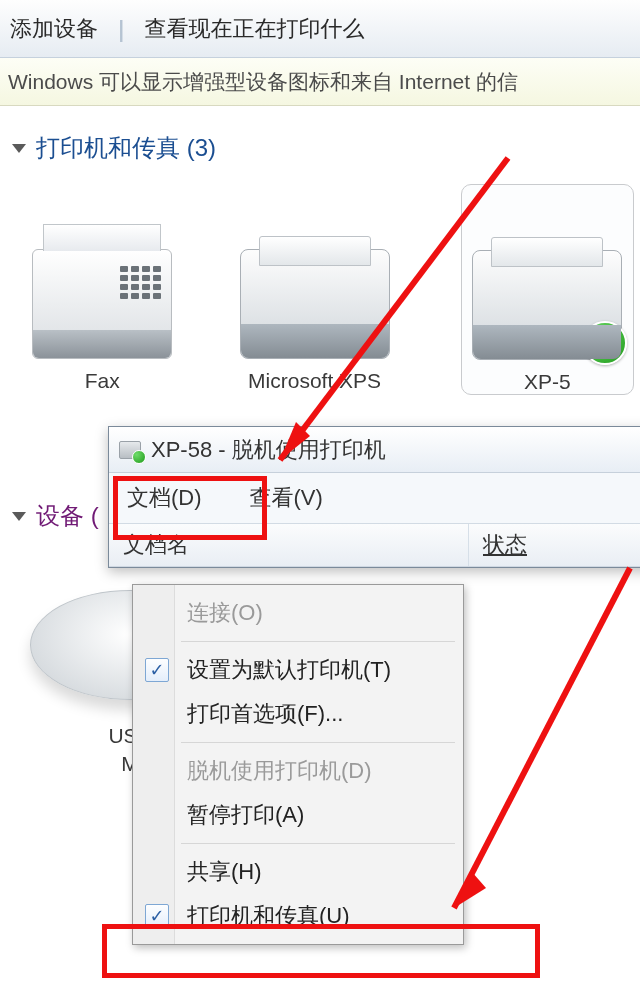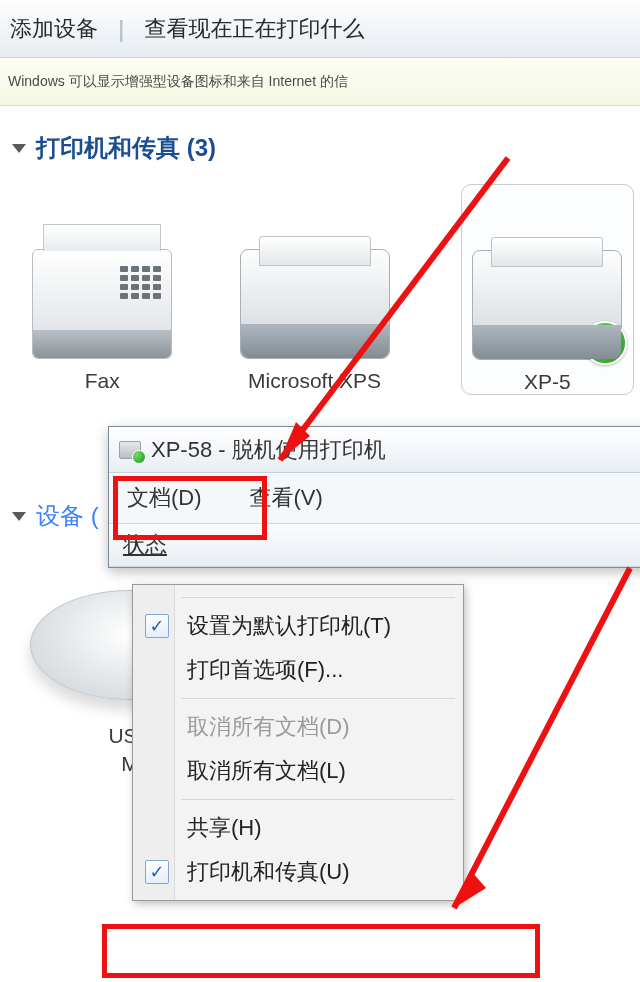--- a/index.html
+++ b/index.html
@@ -28,34 +28,34 @@
   .toolbar .sep { color: #b5c3d2; font-size: 24px; margin-left:-26px; margin-right:-26px; }
 
   
   .infobar {
     background: linear-gradient(#fdfef6, #f5f7e1);
     border-bottom: 1px solid #d8d9c0;
     height: 48px;
     display: flex;
     align-items: center;
     padding: 0 8px;
-    font-size: 14px;
+    font-size: 21px;
     color: #4b4b4b;
     white-space: nowrap;
     overflow: hidden;
   }
 
   
   .section-header {
     display: flex;
     align-items: center;
     padding: 26px 0 10px 6px;
     font-size: 24px;
     color: #1b4e91;
-    font-weight: 700;
+    font-weight: 400;
   }
   .disclosure {
     width: 0; height: 0;
     border-left: 7px solid transparent;
     border-right: 7px solid transparent;
     border-top: 9px solid #5a5a5a;
     margin-right: 10px;
     margin-left: 6px;
   }
 
@@ -125,21 +125,21 @@
   }
   .check-badge {
     position:absolute; right:-6px; bottom:-6px; width:44px; height:44px;
     background:radial-gradient(circle at 30% 30%, #6fdc6a, #1e9a1a);
     border:2px solid #fff; border-radius:50%;
     color:#fff; font-size:28px; line-height:40px; text-align:center; font-weight:bold;
     box-shadow:0 1px 3px rgba(0,0,0,.3);
   }
 
   
-  .section2 { position:absolute; left:6px; top:500px; display:flex; align-items:center; font-size:24px; color:#3b82f6; }
+  .section2 { position:absolute; left:6px; top:500px; display:flex; align-items:center; font-size:24px; color:#701a75; }
 
   
   .usb-device {
     position:absolute; left:20px; top:590px; width:220px; text-align:center;
   }
   .usb-base {
     width:200px; height:110px; margin:0 auto;
     background:radial-gradient(ellipse at 50% 40%, #fff, #c9cfd4);
     border-radius:50%;
     border:1px solid #bfc5ca;
@@ -289,43 +289,47 @@
 <div class="queue-window">
   <div class="queue-title">
     <span class="pricon"></span>
     <span>XP-58  -  脱机使用打印机</span>
   </div>
   <div class="queue-menubar">
     <span class="mitem">文档(D)</span>
     <span class="mitem">查看(V)</span>
   </div>
   <div class="queue-header">
+    <div class="col1">文档名</div>
     <div class="col2">状态</div>
   </div>
 </div>
 
 <div class="dropdown">
   <div class="gutter"></div>
 
+  <div class="dd-item disabled">
+    <span>连接(O)</span>
+  </div>
   <div class="dd-sep"></div>
 
   <div class="dd-item">
     <span class="dd-check">✓</span>
     <span>设置为默认打印机(T)</span>
   </div>
   <div class="dd-item">
     <span>打印首选项(F)...</span>
   </div>
   <div class="dd-sep"></div>
 
   <div class="dd-item disabled">
-    <span>取消所有文档(D)</span>
-  </div>
-  <div class="dd-item">
-    <span>取消所有文档(L)</span>
+    <span>脱机使用打印机(D)</span>
+  </div>
+  <div class="dd-item">
+    <span>暂停打印(A)</span>
   </div>
   <div class="dd-sep"></div>
 
   <div class="dd-item">
     <span>共享(H)</span>
   </div>
   <div class="dd-item">
     <span class="dd-check">✓</span>
     <span>打印机和传真(U)</span>
   </div>

